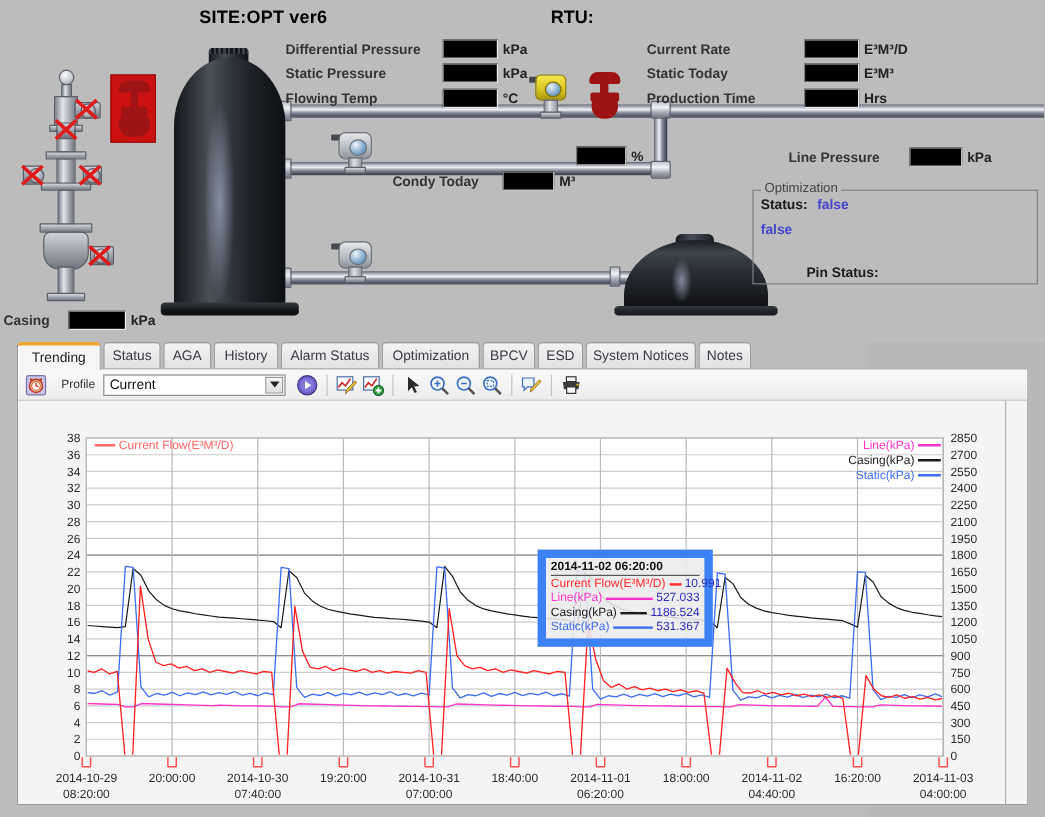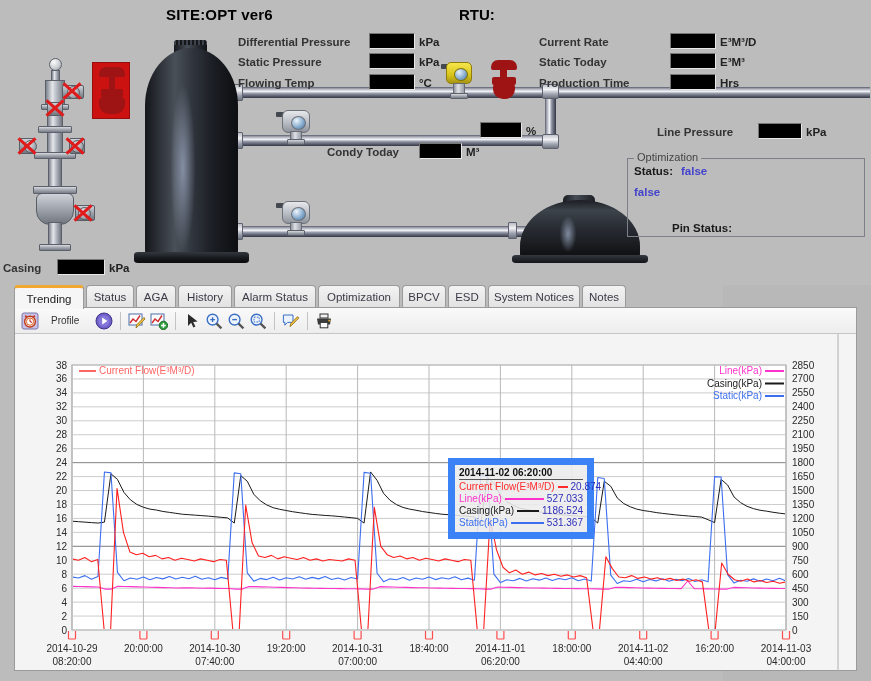--- a/index.html
+++ b/index.html
@@ -446,20 +446,26 @@
       <div class="tb-btn" style="margin-left:4px;">
         <svg width="18" height="18" viewBox="0 0 18 18">
           <rect x="1" y="1" width="16" height="16" rx="2" fill="#c9c2e8" stroke="#7b74a8"></rect>
           <circle cx="9" cy="9.6" r="5.4" fill="#f2f2f2" stroke="#c03a1a" stroke-width="1.4"></circle>
           <circle cx="9" cy="9.6" r="3.6" fill="#ffffff" stroke="#e0601f" stroke-width="1"></circle>
           <path d="M9 9.6 L9 7.2 M9 9.6 L11 10.4" stroke="#c0281a" stroke-width="1.1" fill="none"></path>
           <path d="M4.2 3.6 L6 5.4 M13.8 3.6 L12 5.4" stroke="#c03a1a" stroke-width="1.6"></path>
         </svg>
       </div>
       <div class="tb-label">Profile</div>
+      <div class="combo">
+        <span>Current</span>
+        <span class="combo-arrow">
+            <i></i>
+          </span>
+      </div>
       <div class="tb-btn" style="margin-left:7px;">
         <svg width="18" height="18" viewBox="0 0 18 18">
           <circle cx="9" cy="9" r="8" fill="#6f61c9" stroke="#3f3489"></circle>
           <circle cx="9" cy="9" r="5.6" fill="#8b7fe0" opacity=".75"></circle>
           <path d="M7.2 5.6 L12.4 9 L7.2 12.4 Z" fill="#ffffff"></path>
         </svg>
       </div>
       <div class="tb-sep"></div>
       <div class="tb-btn">
         <svg width="18" height="18" viewBox="0 0 18 18">
@@ -649,21 +655,21 @@
         </svg>
     </div>
   </div>
 
   <div id="tooltip">
     <div class="tt-time">2014-11-02 06:20:00</div>
     <div id="tt-rows">
         <div class="tt-row">
           <span class="tt-name" style="color: rgb(255, 42, 42);">Current Flow(E³M³/D)</span>
           <span class="tt-line" style="background: rgb(255, 42, 42);"></span>
-          <span class="tt-val">20.874</span>
+          <span class="tt-val">10.991</span>
         </div>
         <div class="tt-row">
           <span class="tt-name" style="color: rgb(255, 51, 204);">Line(kPa)</span>
           <span class="tt-line" style="background: rgb(255, 51, 204);"></span>
           <span class="tt-val">527.033</span>
         </div>
         <div class="tt-row">
           <span class="tt-name" style="color: rgb(26, 26, 26);">Casing(kPa)</span>
           <span class="tt-line" style="background: rgb(26, 26, 26);"></span>
           <span class="tt-val">1186.524</span>

